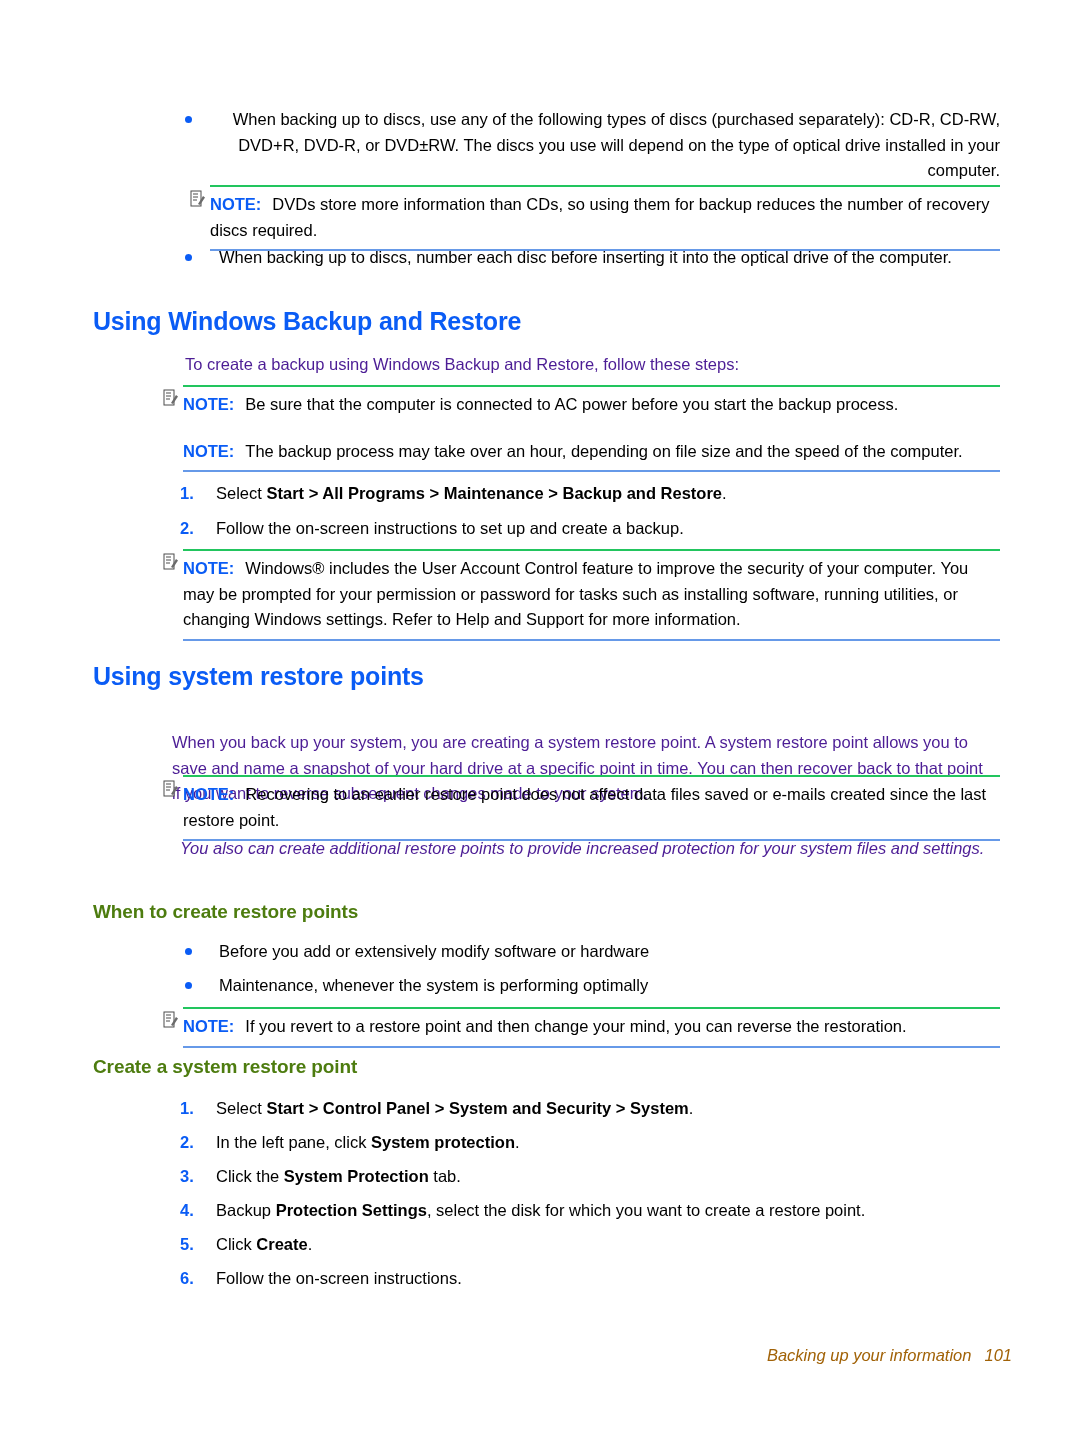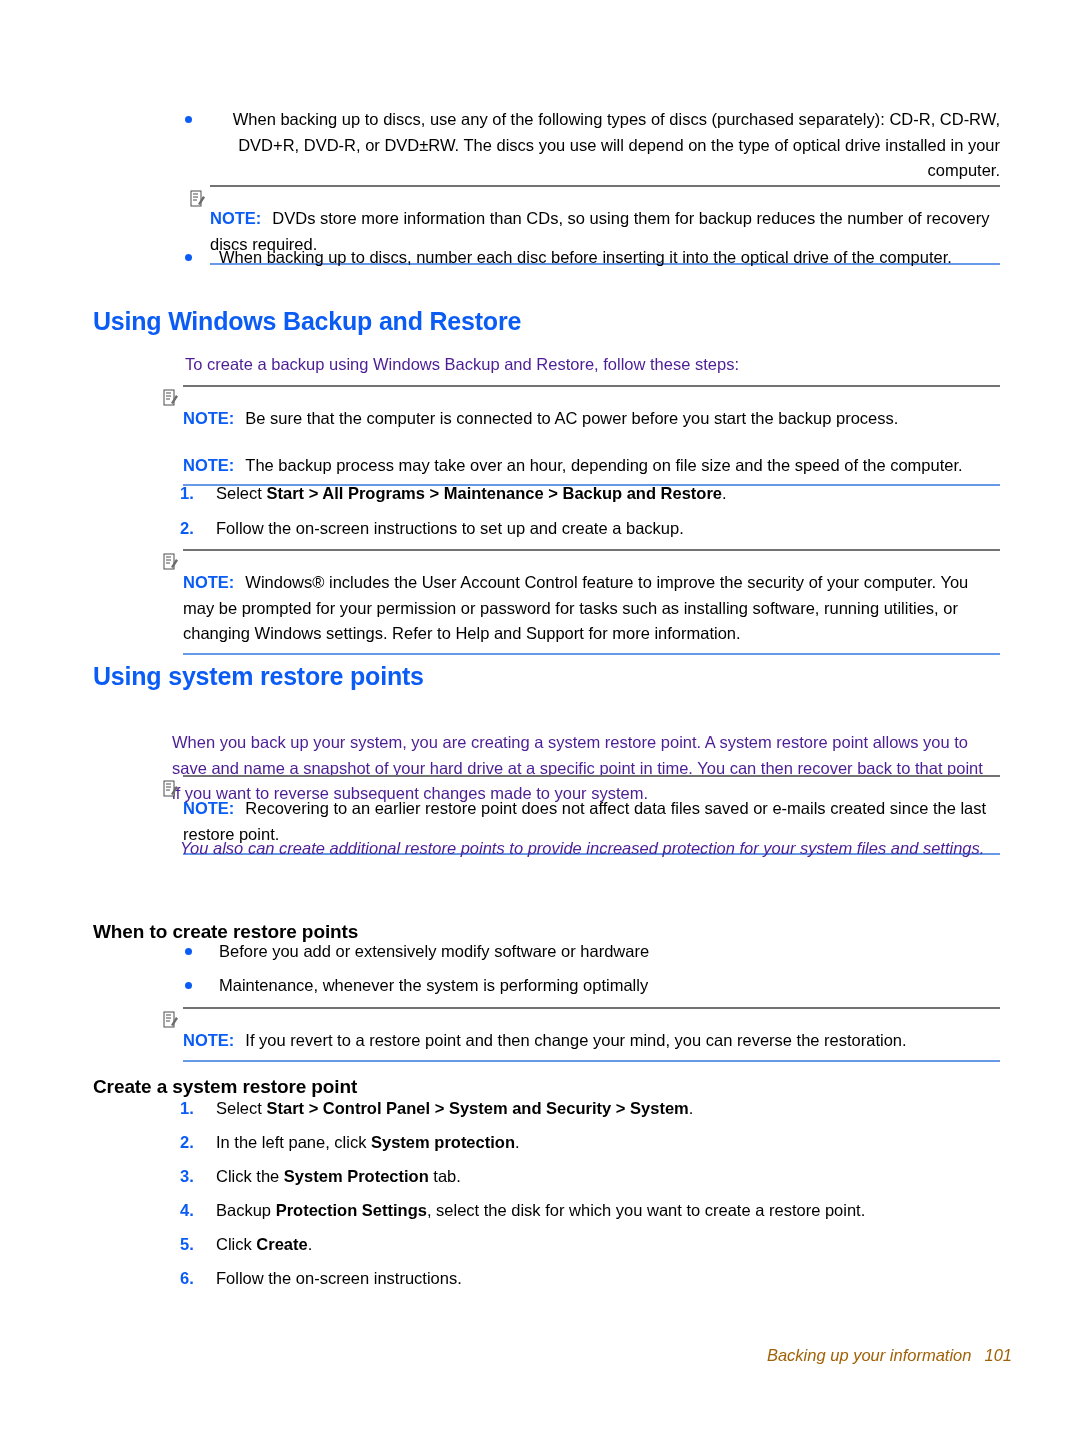--- a/index.html
+++ b/index.html
@@ -35,24 +35,23 @@
     font-size: 25px;
     font-weight: bold;
     color: #0a5cf5;
     letter-spacing: -0.2px;
     line-height: 30px;
   }
   .h2 {
     position: absolute;
     font-size: 19px;
     font-weight: bold;
-    color: #000000;
+    color: #4d7c0f;
     letter-spacing: -0.1px;
     line-height: 24px;
-    margin-top: 20px;
   }
 
   
   .bullet-item {
     position: absolute;
     font-size: 16.5px;
     line-height: 25.5px;
   }
   .bullet-dot {
     position: absolute;
@@ -83,24 +82,24 @@
     font-size: 16.5px;
   }
   .num-text {
     display: block;
     margin-left: 36px;
   }
 
   
   .note-box {
     position: absolute;
-    border-top: 2px solid #737373;
+    border-top: 2px solid #22c55e;
     border-bottom: 2px solid #6699e8;
     box-sizing: border-box;
-    padding: 19px 0 6px 0;
+    padding: 5px 0 6px 0;
   }
   .note-para {
     font-size: 16.5px;
     line-height: 25.5px;
     margin: 0;
   }
   .note-para + .note-para {
     margin-top: 21px;
   }
   .note-label {

